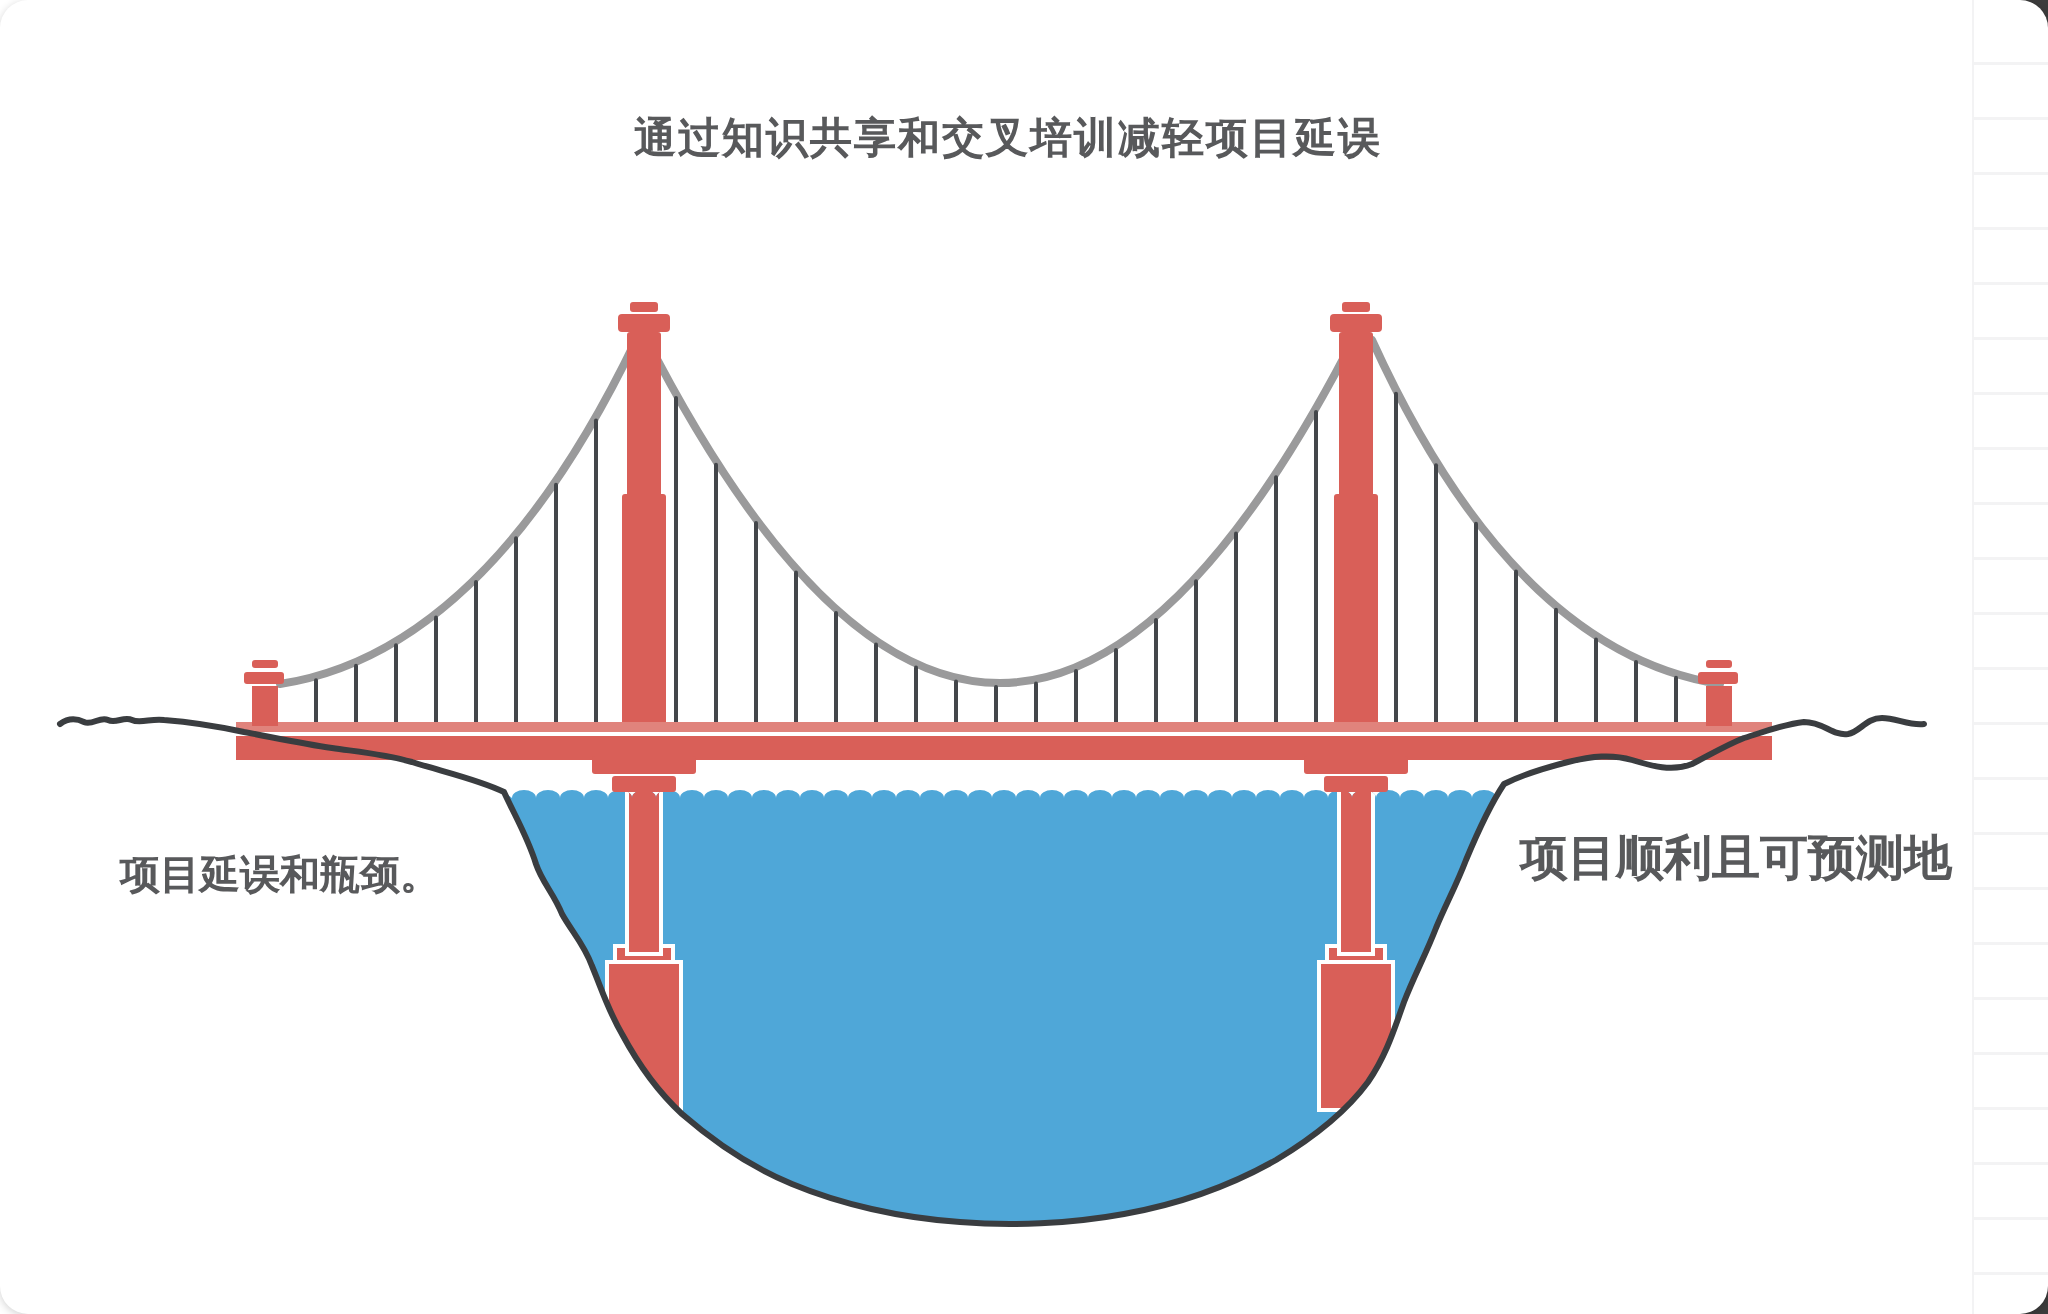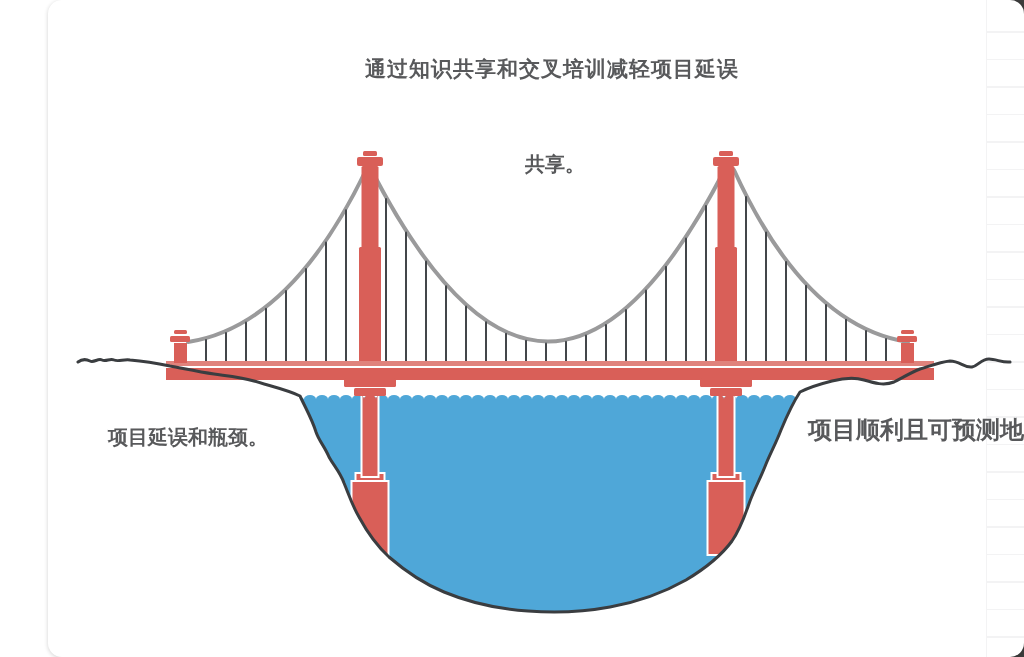--- a/index.html
+++ b/index.html
@@ -5,21 +5,21 @@
   html,body{margin:0;padding:0;background:#ffffff;}
   .frame{
     position:relative;width:1024px;height:657px;overflow:hidden;
     font-family:"Liberation Sans","DejaVu Sans",sans-serif;
   }
   .corner-wedge{position:absolute;right:0;width:20px;height:16px;background:var(--corner-dark,#3c3c3c);z-index:0;}
   .corner-wedge.top{top:0;}
   .corner-wedge.bottom{bottom:0;}
   .canvas{
     position:absolute;inset:0;background:#ffffff;border-radius:14px;
-    overflow:hidden;z-index:1;box-shadow:0 1px 4px rgba(0,0,0,0.18);margin-left:48px;
+    overflow:hidden;z-index:1;box-shadow:0 1px 4px rgba(0,0,0,0.18);
   }
   .ruled-strip{
     position:absolute;top:0;bottom:0;right:0;width:37px;z-index:1;
     border-left:1px solid var(--ruled-line,#f3f3f4);
     background:repeating-linear-gradient(to bottom,
       transparent 0px, transparent 26px,
       var(--ruled-line,#f3f3f4) 26px, var(--ruled-line,#f3f3f4) 27.5px);
     background-position:0 5px;
   }
   svg.bridge{position:absolute;left:0;top:0;z-index:2;}
@@ -152,20 +152,19 @@
         C258,409 264,419 268,432 C271,441 277,447 281,457 C286,466 292,472 296,483 C301,495 304,505 311,517
         C318,530 328,545 341,557 C356,570 374,583 396,592 C420,602 450,609 480,611 C505,613 535,612 562,607
         C590,602 615,593 638,580 C658,568 673,556 684,541 C693,528 697,515 702,501 C707,488 713,477 718,464
         C723,452 728,443 733,430 C738,418 744,404 752,392
         C762,387 772,384 784,381 C796,378 806,377 816,380 C826,383 836,386 846,382 C854,378 862,373 872,369
         C882,366 892,362 902,361 C912,361 916,368 924,367 C930,366 933,359 941,359 C948,359 955,363 962,362"></path>
     </svg>
 
     <div class="txt title">通过知识共享和交叉培训减轻项目延误</div>
     <div class="txt center-label">
-      <div>共享。</div>
     </div>
     <div class="txt left-label">项目延误和瓶颈。</div>
     <div class="txt right-label">
       <div>项目顺利且可预测地</div>
     </div>
   </div>
 </div>
 
 </body></html>

